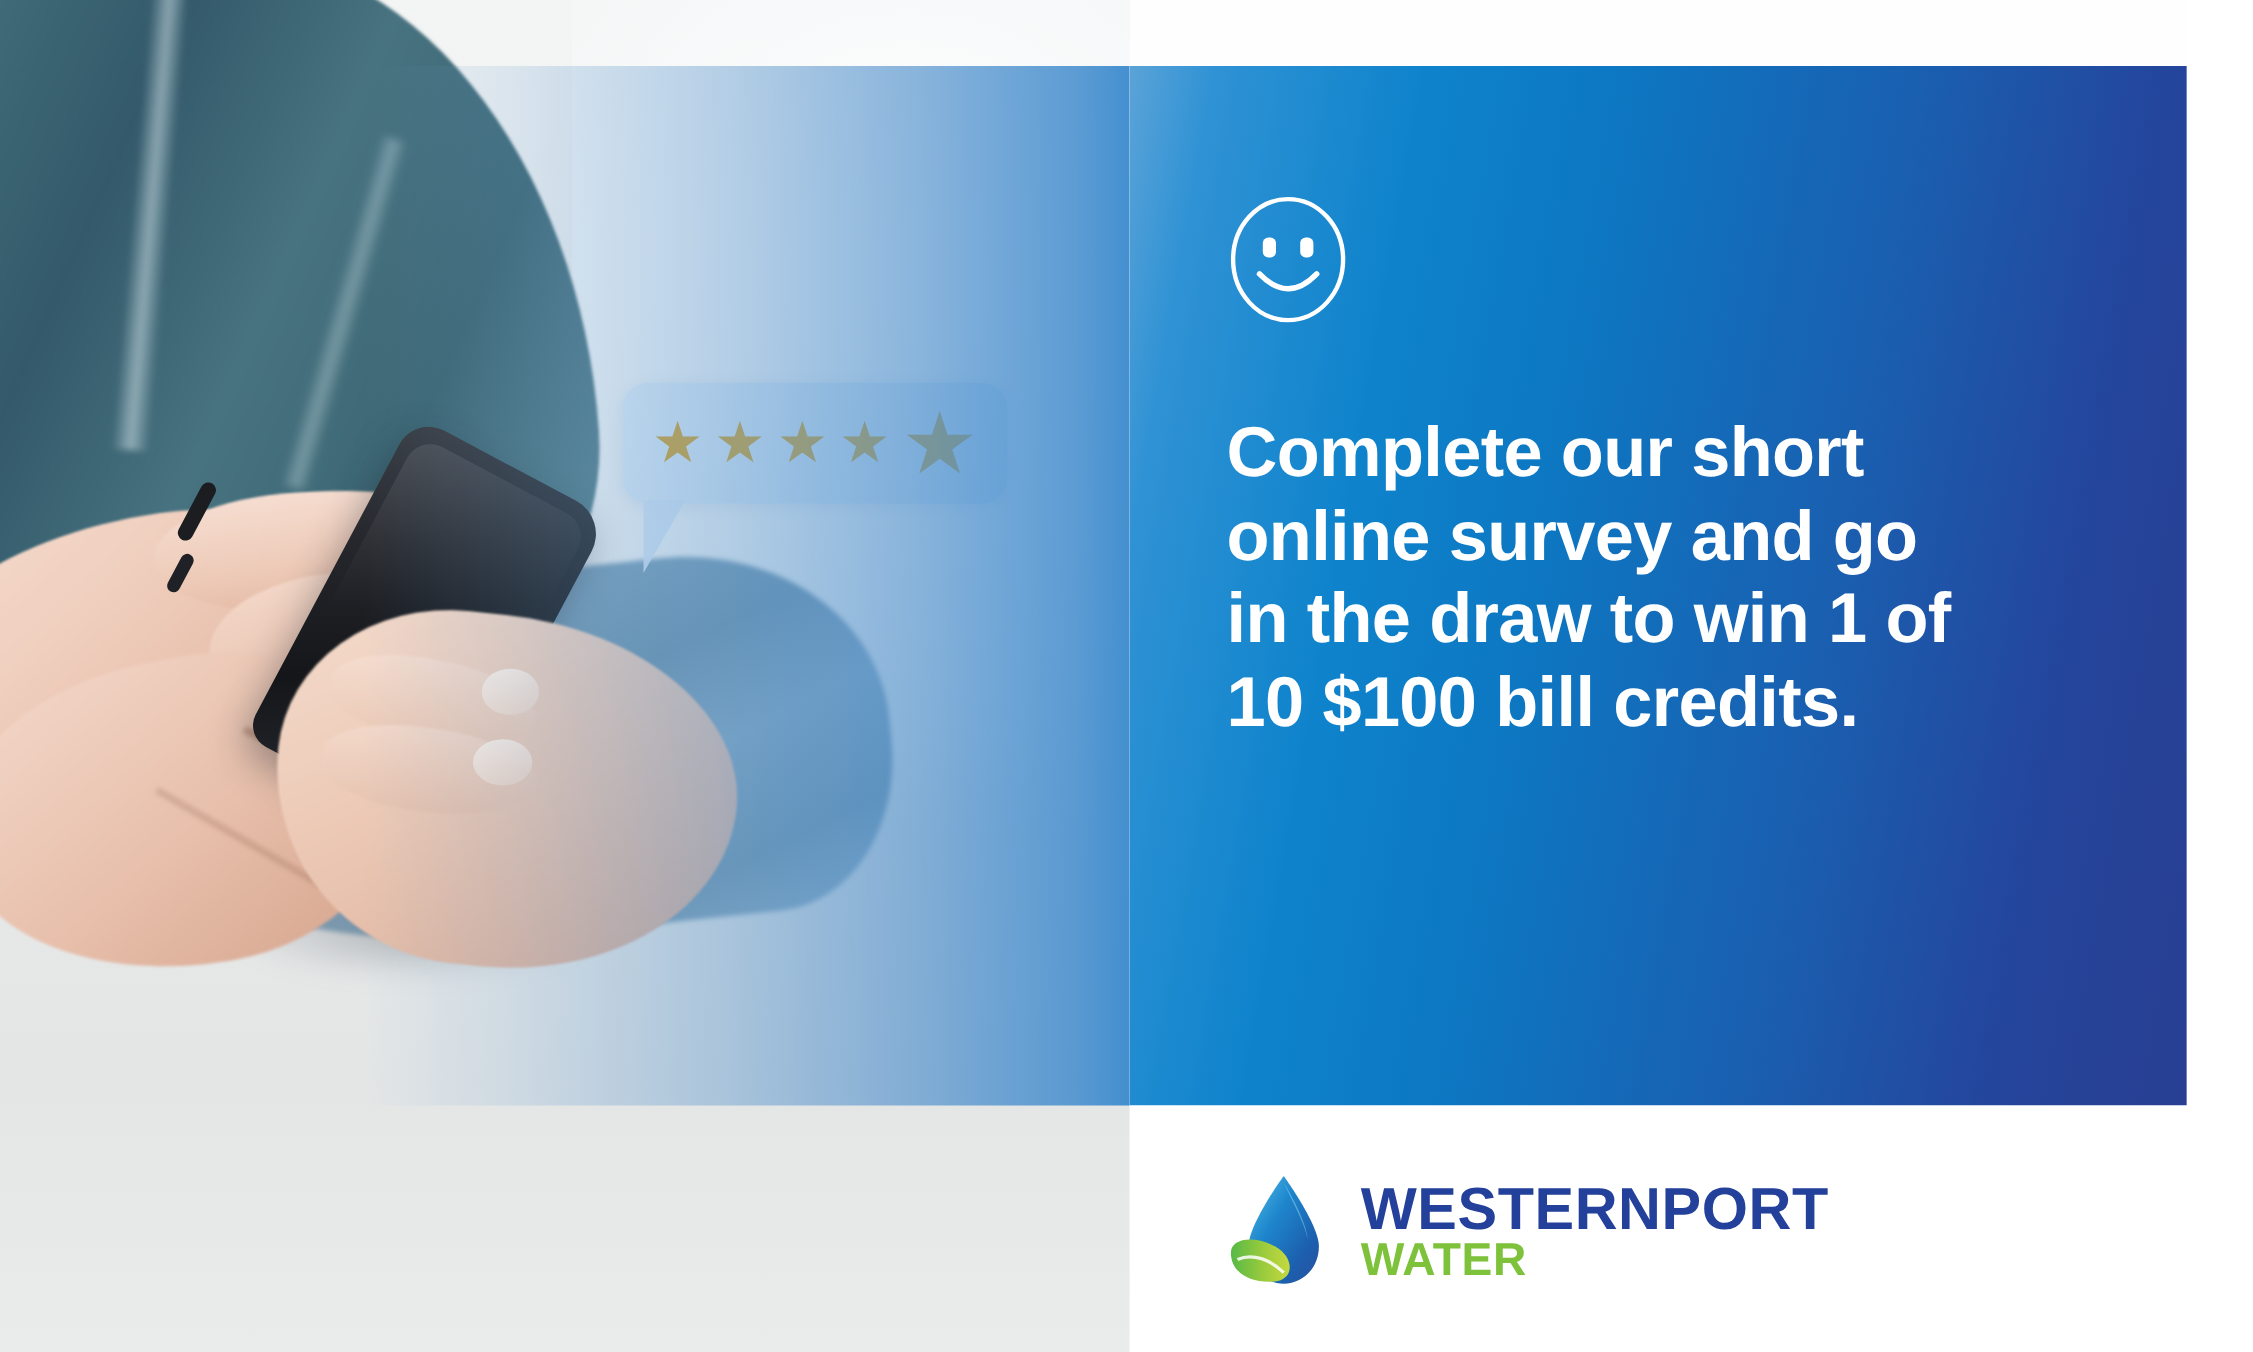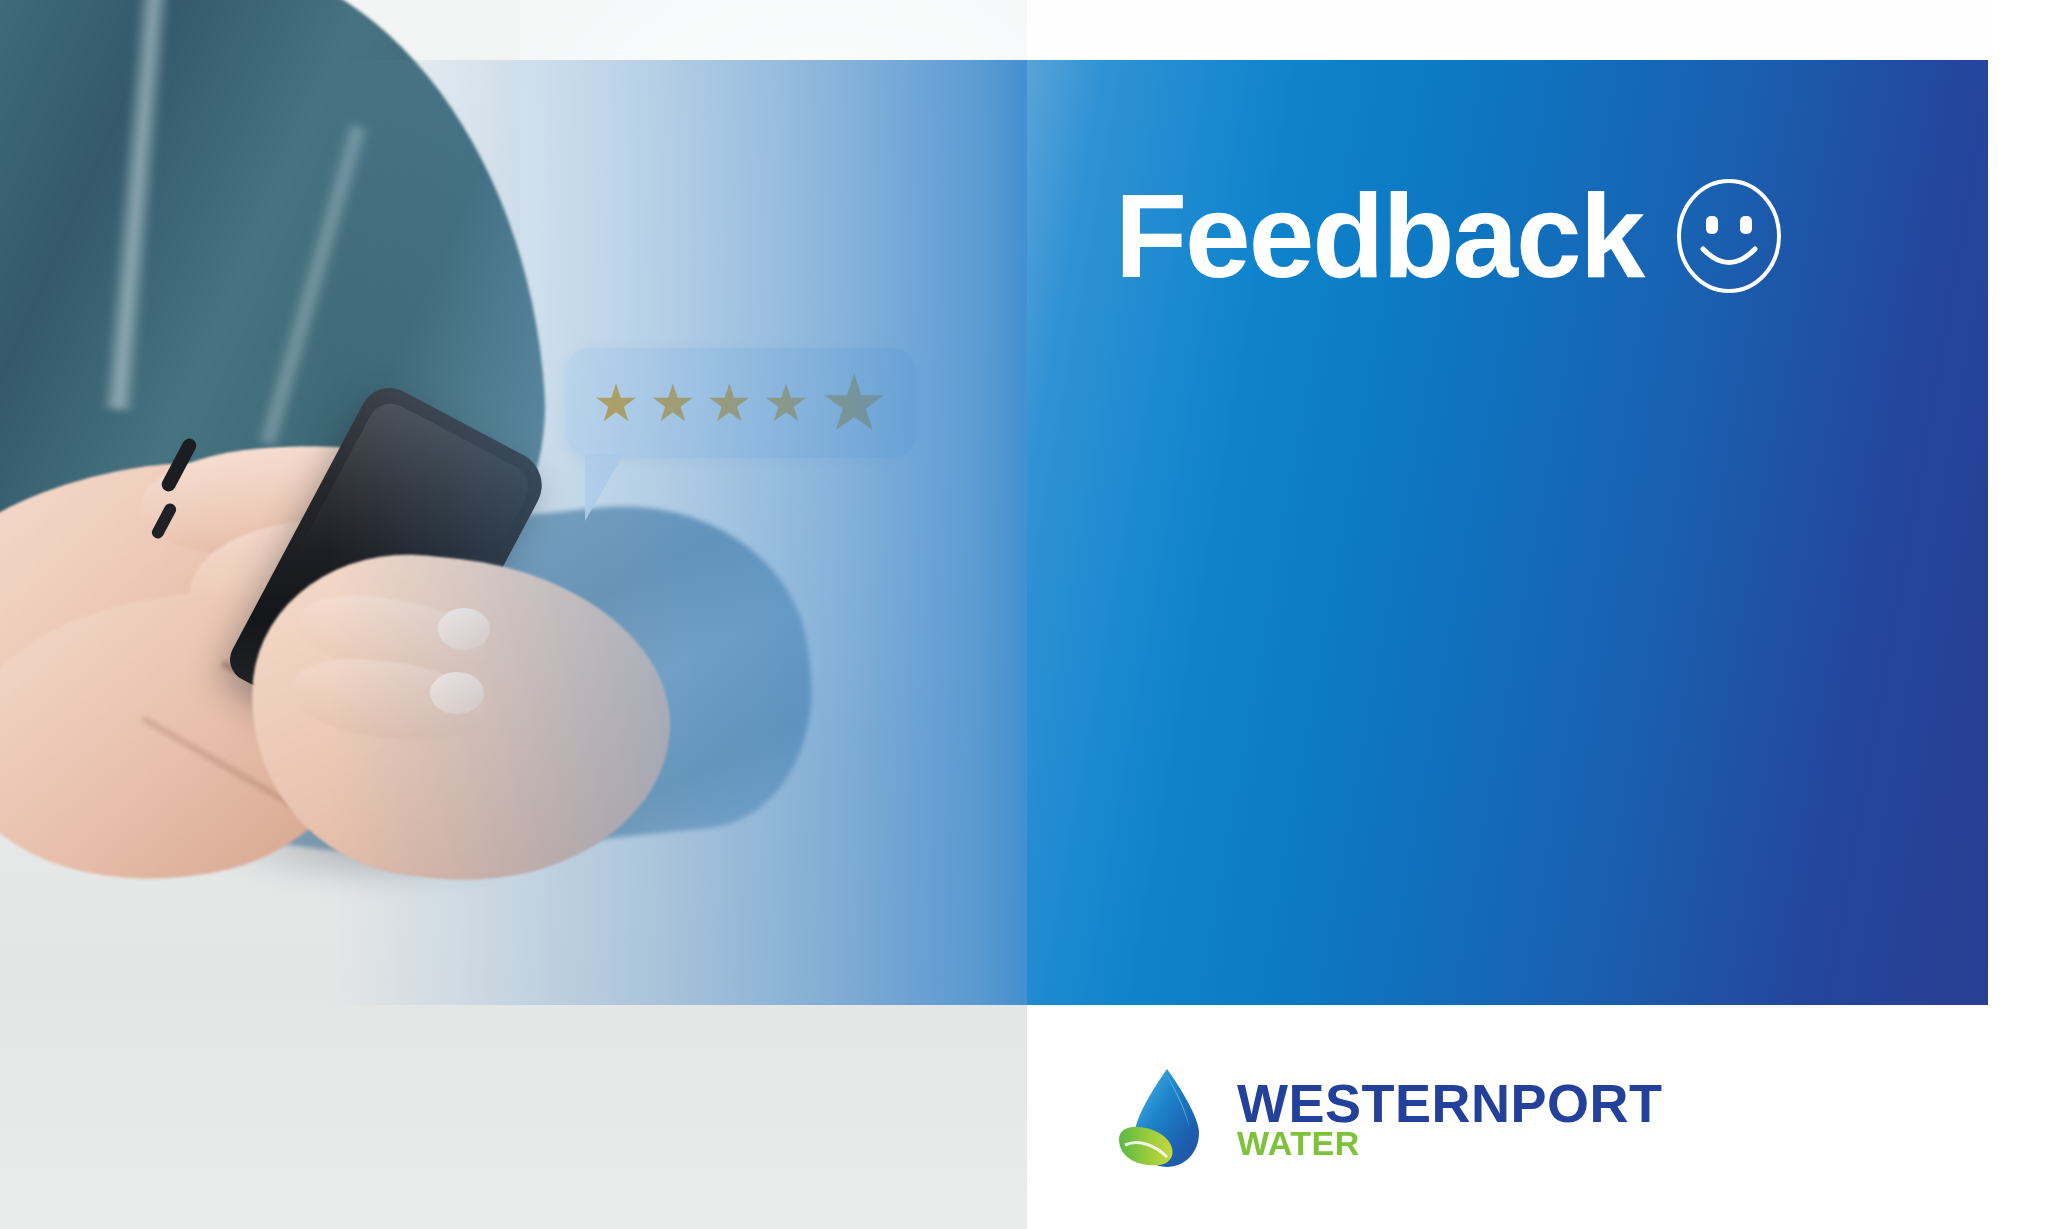--- a/index.html
+++ b/index.html
@@ -272,21 +272,21 @@
     position:absolute; left:1115px; top:1065px;
     display:flex; align-items:center; gap:22px;
   }
   .logo-mark { flex:0 0 auto; display:block; }
   .logo-words { display:flex; flex-direction:column; line-height:.94; }
   .logo-word-top {
     font-size:54px; font-weight:bold; letter-spacing:.5px;
     color:#23409a;
   }
   .logo-word-bottom {
-    font-size:34px; font-weight:bold; letter-spacing:.5px;
+    font-size:42px; font-weight:bold; letter-spacing:.5px;
     color:#7ec23c;
   }
 
   
   .frame-right {
     position:absolute; left:1988px; top:0; width:60px; height:1229px;
     background:#ffffff;
   }
   .frame-bottom {
     position:absolute; left:1027px; top:1005px; width:1021px; height:224px;
@@ -346,29 +346,34 @@
     </div>
     <div class="bubble-tail"></div>
 
     <div class="overlay-band"></div>
   </div>
 
   <div class="panel">
     <div class="panel-inner">
 
       <div class="title-row">
-        <div class="title">Feedback</div>
         <svg class="smiley" width="112" height="120" viewBox="0 0 112 120">
           <ellipse cx="56" cy="60" rx="50" ry="55" fill="none" stroke="#ffffff" stroke-width="4"></ellipse>
           <rect x="33" y="40" width="12" height="18" rx="5" fill="#ffffff"></rect>
           <rect x="67" y="40" width="12" height="18" rx="5" fill="#ffffff"></rect>
           <path d="M30 73 Q56 100 82 73" fill="none" stroke="#ffffff" stroke-width="5" stroke-linecap="round"></path>
         </svg>
       </div>
 
+      <div class="subtitle">
+        <span>Complete our short</span>
+        <span>online survey and go</span>
+        <span>in the draw to win 1 of</span>
+        <span>10 $100 bill credits.</span>
+      </div>
 
     </div>
   </div>
 
   <div class="frame-top"></div>
   <div class="frame-right"></div>
   <div class="frame-bottom"></div>
 
   <div class="logo">
     <svg class="logo-mark" width="100" height="108" viewBox="0 0 100 108">

